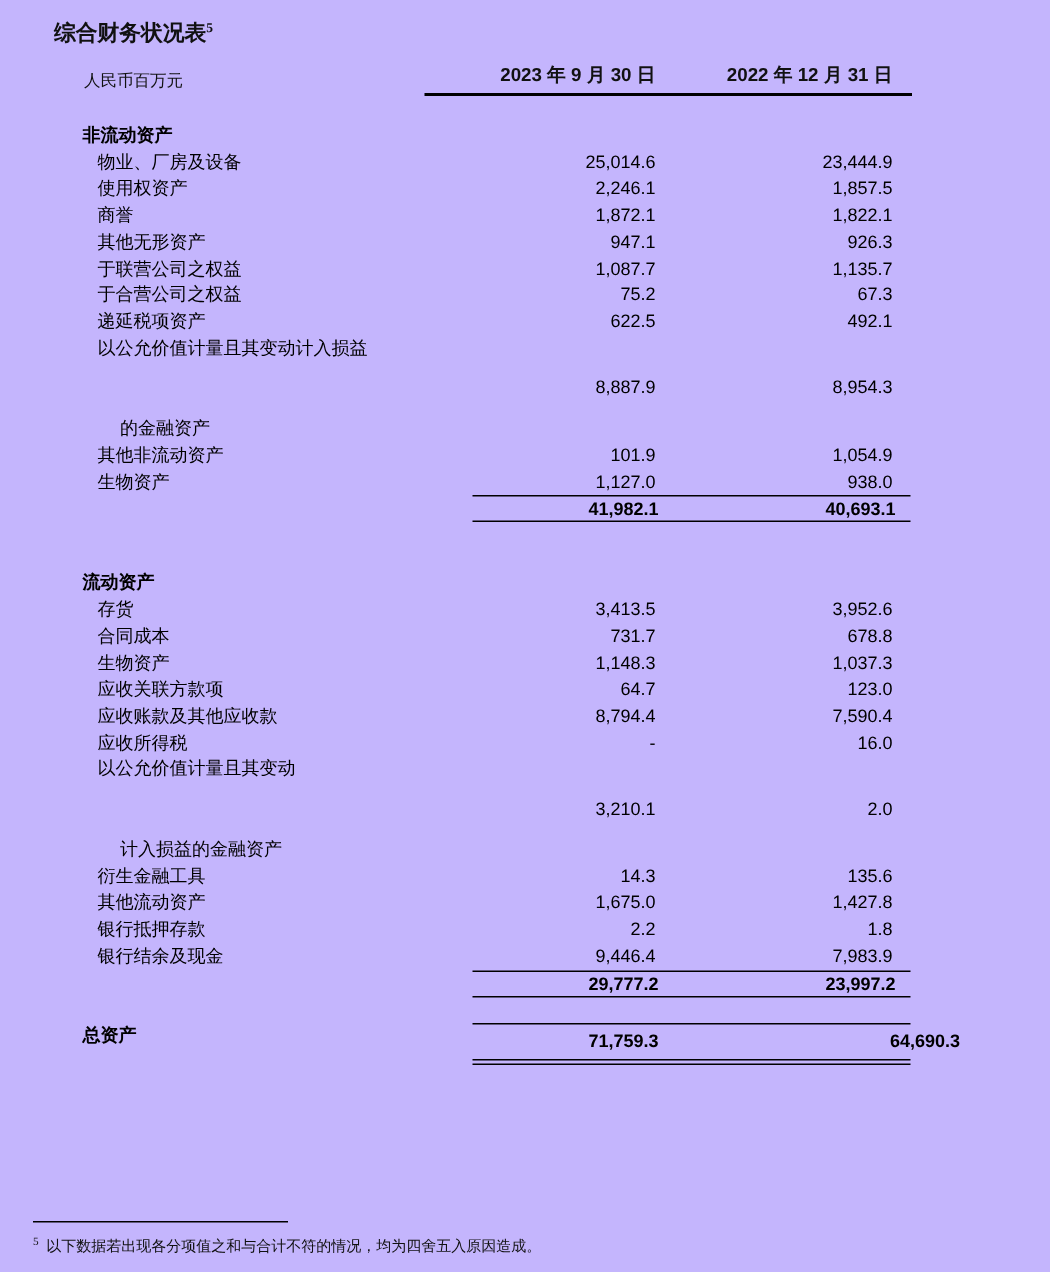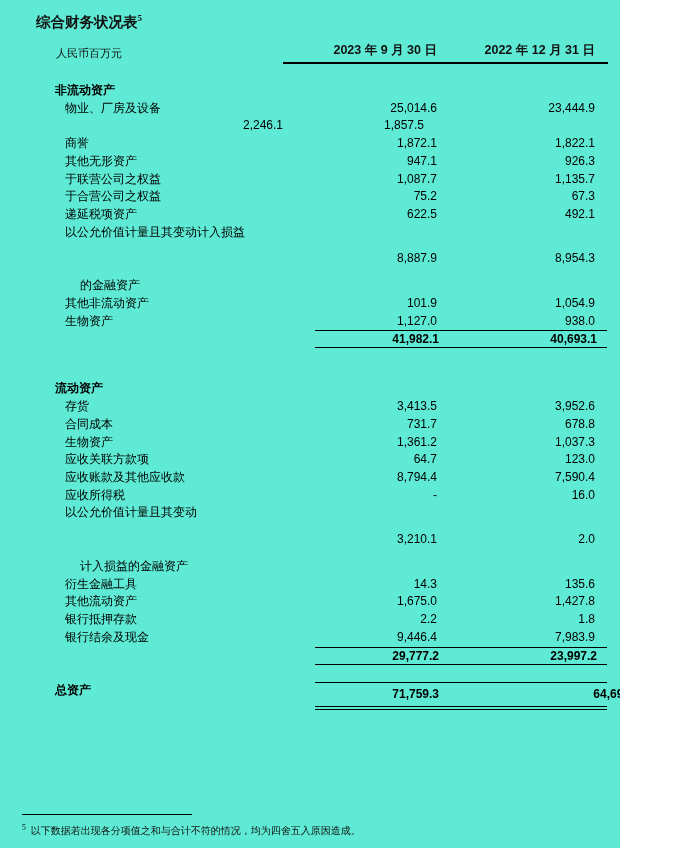--- a/index.html
+++ b/index.html
@@ -1,16 +1,16 @@
 <!DOCTYPE html>
 <html><head>
 <meta charset="utf-8">
 <style>
   html,body{margin:0;padding:0;background:#ffffff;}
-  .page{position:relative;width:620px;height:848px;background:#5eead4;color:#000;overflow:hidden;}
+  .page{position:relative;width:700px;height:848px;background:#c4b5fd;color:#000;overflow:hidden;}
 
   
   .doc-title{position:absolute;left:36px;top:8px;font-family:"Liberation Serif","DejaVu Serif",serif;
              font-weight:bold;font-size:14.5px;line-height:20px;color:#111;}
   .doc-title sup{font-size:9px;font-weight:bold;}
 
   
   .fin-table{position:absolute;left:53px;top:42px;width:555px;}
 
   .head-row{display:flex;align-items:flex-end;}
@@ -69,20 +69,21 @@
     <div class="rows-host">
         <div class="row grid-row section-row">
           <div class="cell label">非流动资产</div>
         </div>
         <div class="row grid-row">
           <div class="cell label">物业、厂房及设备</div>
           <div class="cell num">25,014.6</div>
           <div class="cell num c2">23,444.9</div>
         </div>
         <div class="row grid-row">
+          <div class="cell label">使用权资产</div>
           <div class="cell num">2,246.1</div>
           <div class="cell num c2">1,857.5</div>
         </div>
         <div class="row grid-row">
           <div class="cell label">商誉</div>
           <div class="cell num">1,872.1</div>
           <div class="cell num c2">1,822.1</div>
         </div>
         <div class="row grid-row">
           <div class="cell label">其他无形资产</div>
@@ -138,21 +139,21 @@
           <div class="cell num">3,413.5</div>
           <div class="cell num c2">3,952.6</div>
         </div>
         <div class="row grid-row">
           <div class="cell label">合同成本</div>
           <div class="cell num">731.7</div>
           <div class="cell num c2">678.8</div>
         </div>
         <div class="row grid-row">
           <div class="cell label">生物资产</div>
-          <div class="cell num">1,361.2</div>
+          <div class="cell num">1,148.3</div>
           <div class="cell num c2">1,037.3</div>
         </div>
         <div class="row grid-row">
           <div class="cell label">应收关联方款项</div>
           <div class="cell num">64.7</div>
           <div class="cell num c2">123.0</div>
         </div>
         <div class="row grid-row">
           <div class="cell label">应收账款及其他应收款</div>
           <div class="cell num">8,794.4</div>

